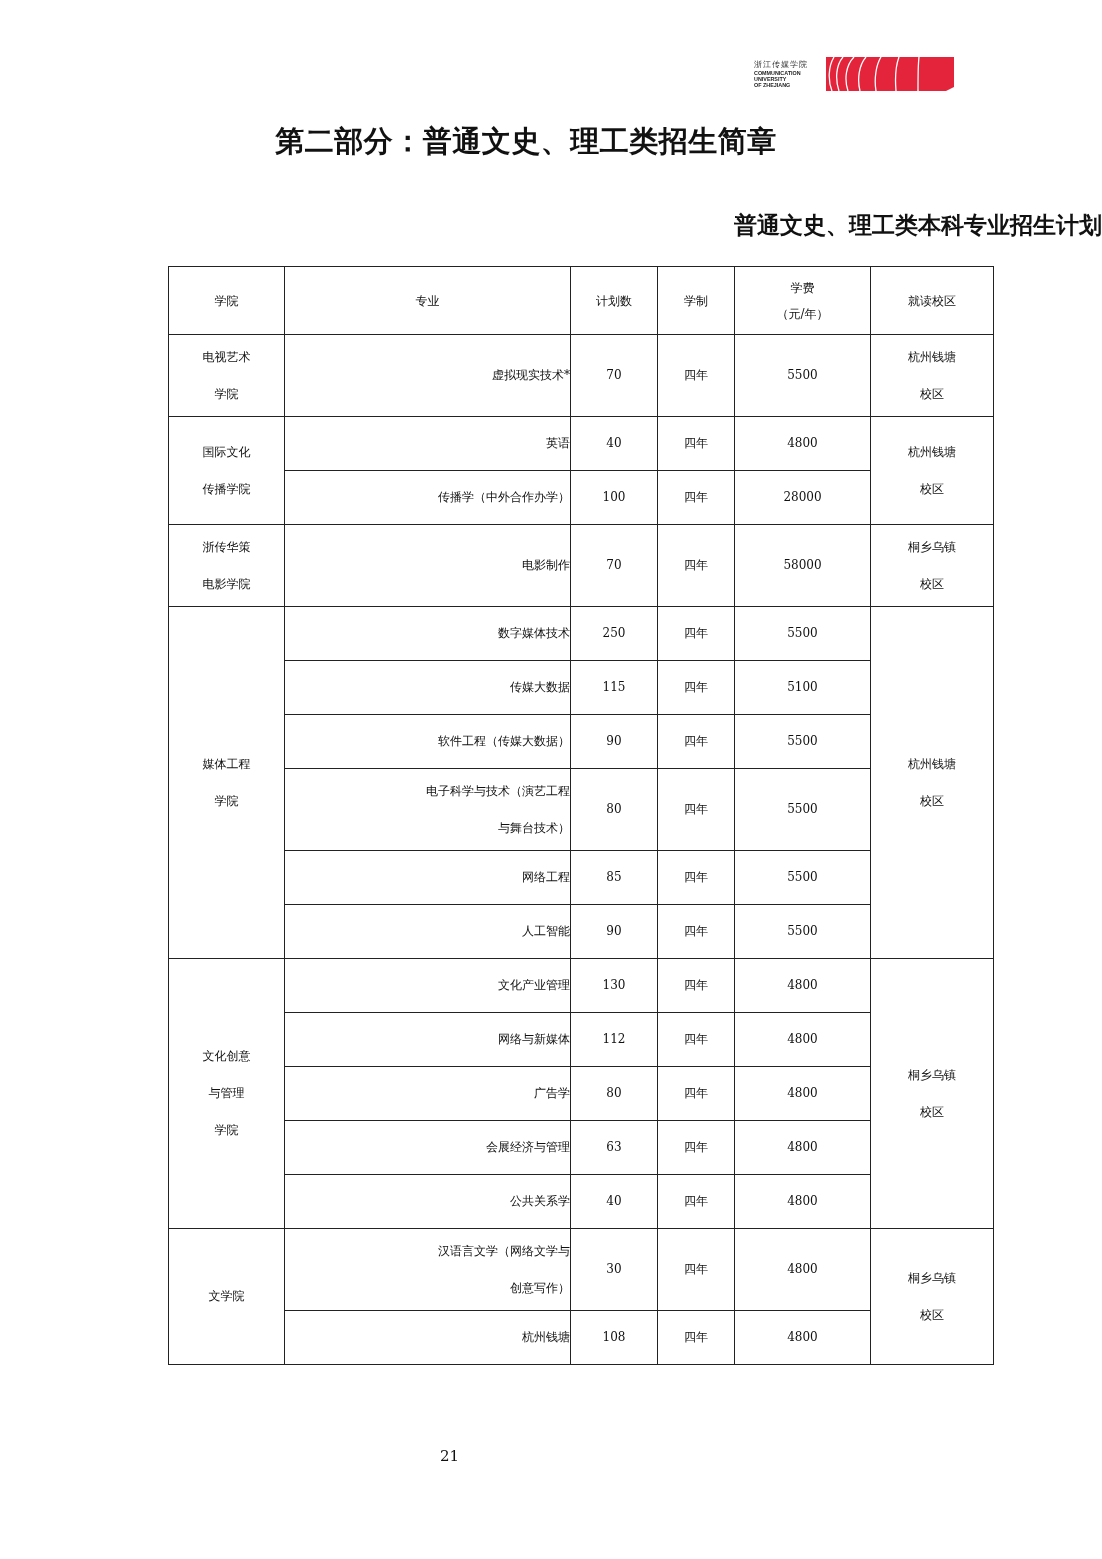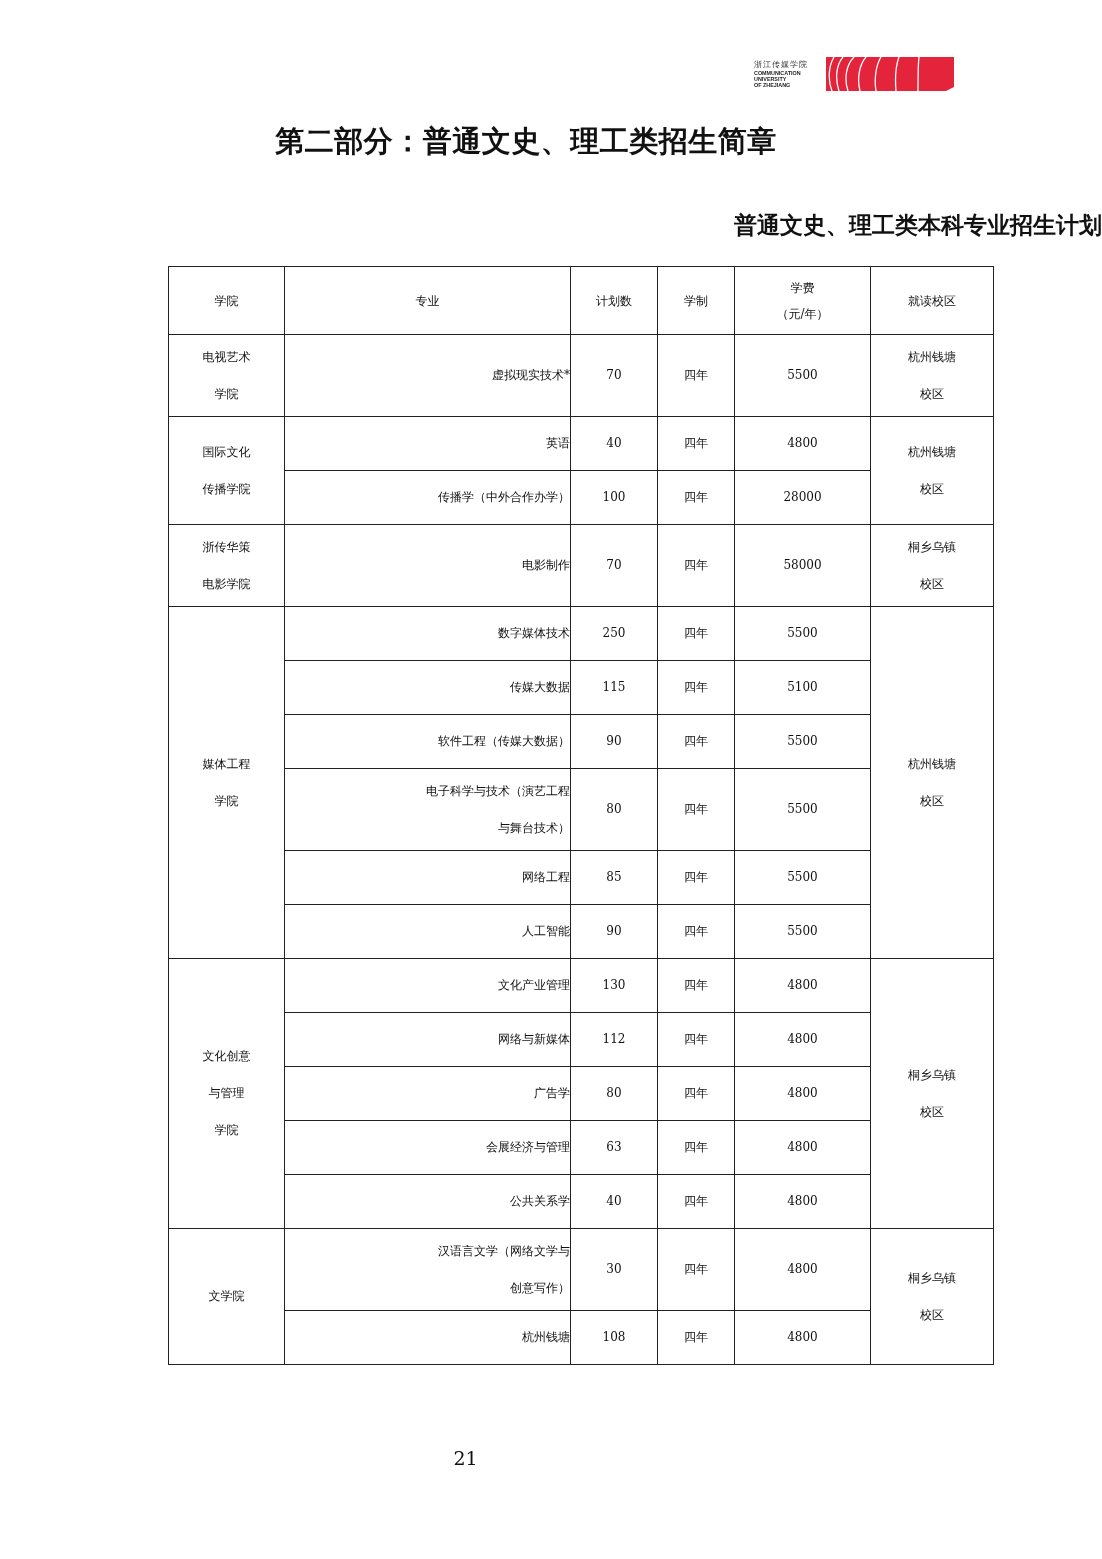--- a/index.html
+++ b/index.html
@@ -17,21 +17,21 @@
               font-size: 23px; font-weight: bold; font-family: "DejaVu Sans", sans-serif; }
   table.plan { position: absolute; left: 136px; top: 266px; border-collapse: collapse; table-layout: fixed;
                width: 825px; font-size: 12px; margin-left: 32px; }
   table.plan td, table.plan th { border: 1.5px solid #222; padding: 0; font-weight: normal; vertical-align: middle; line-height: 37px; }
   table.plan th { height: 67px; text-align: center; line-height: 26px; }
   .c-college { text-align: center; }
   .c-major { text-align: right; padding-left: 10px !important; }
   .c-num, .c-dur, .c-fee, .c-campus { text-align: center; }
   .h55 { height: 54px; }
   .h83 { height: 82px; }
-  .page-no { position: absolute; left: 16px; width: 899px; top: 1447px; text-align: center; font-size: 19px; }
+  .page-no { position: absolute; left: 0; width: 899px; top: 1447px; text-align: center; font-size: 15px; }
   .multiline { white-space: pre-line; }
 </style>
 </head>
 <body>
 
 <div class="logo">
   <div class="logo-text">
     <span class="logo-cn">浙江传媒学院</span>
     <span class="logo-en">COMMUNICATION</span>
     <span class="logo-en">UNIVERSITY</span>

